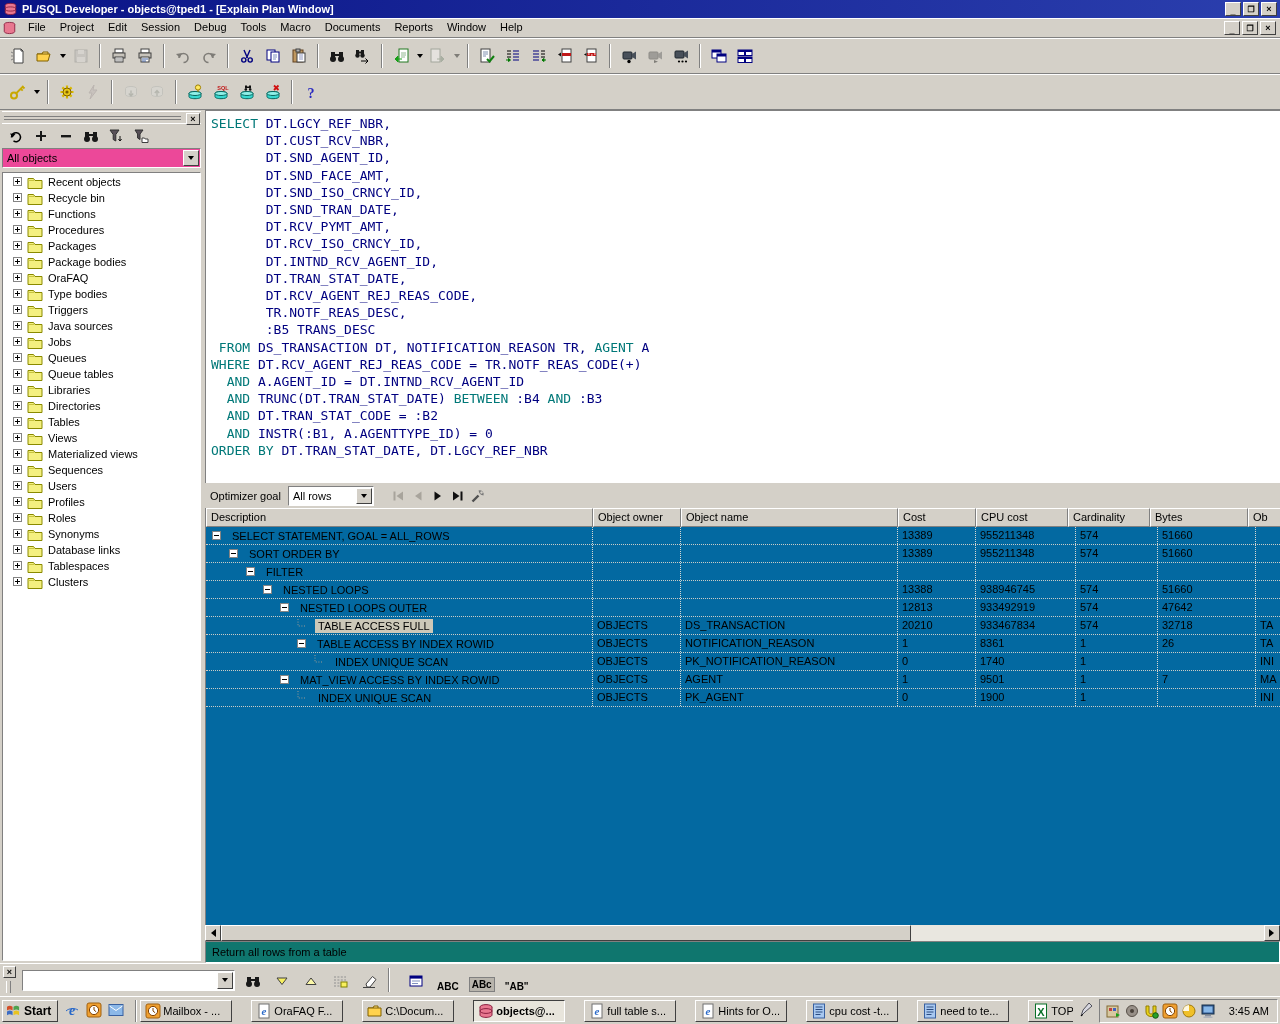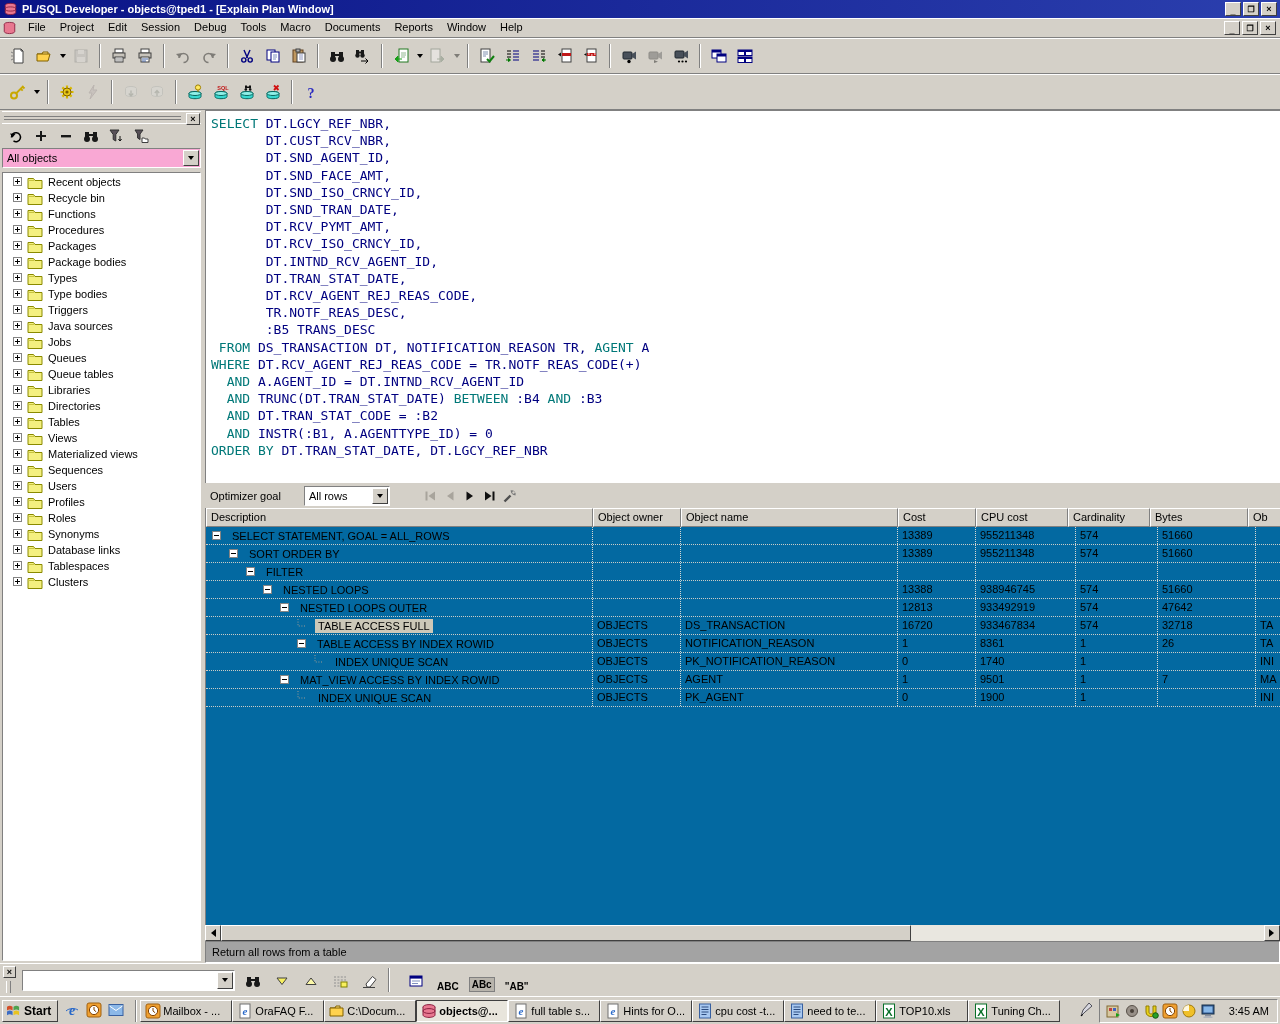--- a/index.html
+++ b/index.html
@@ -29,38 +29,38 @@
   .ddarr{width:11px;height:26px;display:flex;align-items:center;justify-content:center;flex:0 0 auto}
   .ddarr i{width:0;height:0;border:3px solid transparent;border-top:4px solid #000;margin-top:4px}
   
   .sidebar{position:absolute;left:0;top:110px;width:203px;bottom:61px;background:#d4d0c8;padding:1px 2px}
   .sb-grip{height:13px;position:relative;border-top:1px solid #fff;border-bottom:1px solid #fff}
   .sb-grip .lines{position:absolute;left:2px;right:20px;top:4px;height:4px;border-top:1px solid #808080;border-bottom:1px solid #808080}
   .sb-close{position:absolute;right:1px;top:1px;width:14px;height:12px;background:#d4d0c8;
             border:1px solid;border-color:#fff #404040 #404040 #fff;font-size:9px;line-height:10px;text-align:center;font-weight:bold}
   .sb-tools{height:24px;display:flex;align-items:center;gap:9px;padding-left:6px}
   .sb-tools .sbt{width:16px;height:16px}
-  .sb-combo{height:20px;background:#f9a8d4;border:1px solid;border-color:#808080 #fff #fff #808080;
+  .sb-combo{height:20px;background:#ec4899;border:1px solid;border-color:#808080 #fff #fff #808080;
             display:flex;align-items:center;position:relative;padding-left:4px}
   .combo-btn{position:absolute;right:1px;top:1px;bottom:1px;width:16px;background:#d4d0c8;
              border:1px solid;border-color:#fff #404040 #404040 #fff;display:flex;align-items:center;justify-content:center}
   .combo-btn i{width:0;height:0;border:3px solid transparent;border-top:4px solid #000;margin-top:3px}
   .tree{position:absolute;left:2px;right:2px;top:62px;bottom:2px;background:#fff;
         border:1px solid;border-color:#808080 #fff #fff #808080;overflow:hidden;padding:3px 0 0 2px}
   .titem{height:16px;display:flex;white-space:nowrap}
   .titem .pm{margin:0 5px 0 8px;flex:0 0 auto}
   .titem .fold{margin-right:5px;flex:0 0 auto}
   
   .main{position:absolute;left:203px;top:110px;right:0;bottom:61px}
   .sqlpad{position:absolute;left:2px;top:0;right:0;height:373px;background:#fff;
           border-left:1px solid #808080;border-top:1px solid #808080;
           font-family:"DejaVu Sans Mono","Liberation Mono",monospace;font-size:13px;line-height:17.2px;
           white-space:pre;color:#000080;padding:4px 0 0 5px;overflow:hidden}
   .kw{color:#007878}
-  .optbar{position:absolute;left:0;top:373px;right:0;height:25px;display:flex;align-items:center;padding-left:7px;gap:23px}
+  .optbar{position:absolute;left:0;top:373px;right:0;height:25px;display:flex;align-items:center;padding-left:7px;gap:7px}
   .optcombo{width:86px;height:20px;background:#fff;border:1px solid;border-color:#808080 #fff #fff #808080;
             position:relative;display:flex;align-items:center;padding-left:4px}
   .navgrp{display:flex;align-items:center;gap:2px;margin-left:8px}
   .navbtn{width:18px;height:18px;display:flex;align-items:center;justify-content:center}
   
   .grid{position:absolute;left:2px;top:398px;right:0;bottom:38px;background:#0369a1;overflow:hidden;
         border-left:1px solid #808080}
   .ghead{display:flex;height:19px}
   .gh{flex:0 0 auto;background:#d4d0c8;border:1px solid;border-color:#fff #808080 #808080 #fff;
       padding:2px 4px;overflow:hidden;white-space:nowrap}
@@ -71,21 +71,21 @@
   .dtext.sel{background:#ccc8b8}
   .nodeico{flex:0 0 auto;margin-right:8px}
   
   .hscroll{position:absolute;left:2px;right:0;bottom:22px;height:16px;background:#e9e7e0;display:flex}
   .sbtn{width:16px;height:16px;background:#d4d0c8;border:1px solid;border-color:#fff #404040 #404040 #fff;
         display:flex;align-items:center;justify-content:center;flex:0 0 auto}
   .sthumb{width:690px;height:16px;background:#d4d0c8;border:1px solid;border-color:#fff #404040 #404040 #fff;flex:0 0 auto}
   .sbtn.right{margin-left:auto}
   .tri-l{width:0;height:0;border:4px solid transparent;border-right:5px solid #000;margin-right:3px}
   .tri-r{width:0;height:0;border:4px solid transparent;border-left:5px solid #000;margin-left:3px}
-  .statusbar{position:absolute;left:2px;right:0;bottom:0;height:22px;background:#a3a3a3;
+  .statusbar{position:absolute;left:2px;right:0;bottom:0;height:22px;background:#0f766e;
              border:1px solid;border-color:#808080 #fff #fff #808080;display:flex;align-items:center;padding:0 6px}
   
   .findbar{position:absolute;left:0;bottom:28px;right:0;height:33px;background:#d4d0c8;
            border-top:1px solid #fff;display:flex;align-items:center;padding-left:2px}
   .fb-left{width:16px;height:28px;position:relative;flex:0 0 auto}
   .fb-close{position:absolute;left:1px;top:0;width:13px;height:12px;background:#d4d0c8;
             border:1px solid;border-color:#fff #404040 #404040 #fff;font-size:9px;line-height:10px;text-align:center;font-weight:bold}
   .fb-grip{position:absolute;left:4px;top:15px;width:5px;height:12px;border-left:1px solid #fff;border-right:1px solid #808080}
   .fb-combo{width:213px;height:21px;background:#fff;border:1px solid;border-color:#808080 #fff #fff #808080;
             position:relative;margin-left:4px;flex:0 0 auto}
@@ -93,21 +93,21 @@
   .fb-txt{margin-left:10px;font-size:10px;font-weight:bold;letter-spacing:0;flex:0 0 auto}
   .fb-txt.boxed{background:#b8b4ac;border:1px solid #808080;padding:1px 2px}
   
   .taskbar{position:absolute;left:0;bottom:0;right:0;height:28px;background:#d4d0c8;border-top:1px solid #fff;
            display:flex;align-items:center;padding:0 2px}
   .startbtn{height:22px;display:flex;align-items:center;gap:3px;padding:0 6px 0 3px;background:#d4d0c8;
             border:1px solid;border-color:#fff #404040 #404040 #fff;font-weight:bold;font-size:12px;flex:0 0 auto}
   .ql{display:flex;align-items:center;gap:4px;margin:0 6px;flex:0 0 auto}
   .ql .qlico{width:18px;height:18px}
   .tsep{width:2px;height:22px;border-left:1px solid #808080;border-right:1px solid #fff;margin:0 3px;flex:0 0 auto}
-  .tasks{display:flex;align-items:center;gap:0;flex:1 1 auto;overflow:hidden}
+  .tasks{display:flex;align-items:center;gap:19px;flex:1 1 auto;overflow:hidden}
   .task{width:92px;height:22px;background:#d4d0c8;border:1px solid;border-color:#fff #404040 #404040 #fff;
         display:flex;align-items:center;gap:3px;padding:0 4px;overflow:hidden;flex:0 0 auto}
   .task.active{border-color:#404040 #fff #fff #404040;background:#e8e5dc;font-weight:bold}
   .task .tico{flex:0 0 auto;width:15px;height:15px}
   .task .tlabel{white-space:nowrap;overflow:hidden}
   .penico{width:18px;height:20px;margin:0 4px;flex:0 0 auto}
   .tray{display:flex;align-items:center;gap:7px;height:24px;border:1px solid;border-color:#808080 #fff #fff #808080;
         padding:0 8px 0 5px;flex:0 0 auto}
   .tray .trico{width:16px;height:16px}
   .clock{margin-left:6px;font-size:11px}
@@ -564,21 +564,21 @@
         <div class="titem">
      <span class="pm"><svg width="9" height="9" viewBox="0 0 9 9">
               <rect x="0.5" y="0.5" width="8" height="8" fill="#fff" stroke="#848484"></rect>
               <path d="M2 4.5h5M4.5 2v5" stroke="#000"></path>
             </svg></span>
      <span class="fold"><svg width="16" height="13" viewBox="0 0 16 13">
               <path d="M1 3h5l1 2h8" fill="none"></path>
               <path d="M1 2.5h5.5l1.5 2H15v8H1z" fill="#f4f080" stroke="#8a8a00"></path>
               <path d="M1 4.5h6" stroke="#c8c440" fill="none"></path>
             </svg></span>
-     <span>Types</span>
+     <span>OraFAQ</span>
    </div>
         <div class="titem">
      <span class="pm"><svg width="9" height="9" viewBox="0 0 9 9">
               <rect x="0.5" y="0.5" width="8" height="8" fill="#fff" stroke="#848484"></rect>
               <path d="M2 4.5h5M4.5 2v5" stroke="#000"></path>
             </svg></span>
      <span class="fold"><svg width="16" height="13" viewBox="0 0 16 13">
               <path d="M1 3h5l1 2h8" fill="none"></path>
               <path d="M1 2.5h5.5l1.5 2H15v8H1z" fill="#f4f080" stroke="#8a8a00"></path>
               <path d="M1 4.5h6" stroke="#c8c440" fill="none"></path>
@@ -948,21 +948,21 @@
           <div class="grow">
             <span class="gc desc" style="width:387px">
               <span style="width:91px;flex:0 0 auto"></span>
               <span class="nodeico"><svg width="10" height="12" viewBox="0 0 10 12">
                   <path d="M1 0v7h8" fill="none" stroke="#9a9a94" stroke-dasharray="1 1.6"></path>
                 </svg></span>
               <span class="dtext sel">TABLE ACCESS FULL</span>
             </span>
             <span class="gc" style="width:88px">OBJECTS</span>
             <span class="gc" style="width:217px">DS_TRANSACTION</span>
-            <span class="gc" style="width:78px">16720</span>
+            <span class="gc" style="width:78px">20210</span>
             <span class="gc" style="width:100px">933467834</span>
             <span class="gc" style="width:82px">574</span>
             <span class="gc" style="width:98px">32718</span>
             <span class="gc" style="width:40px">TA</span>
           </div>
           <div class="grow">
             <span class="gc desc" style="width:387px">
               <span style="width:91px;flex:0 0 auto"></span>
               <span class="nodeico"><svg width="9" height="9" viewBox="0 0 9 9">
                   <rect x="0.5" y="0.5" width="8" height="8" fill="#fff" stroke="#848484"></rect>

